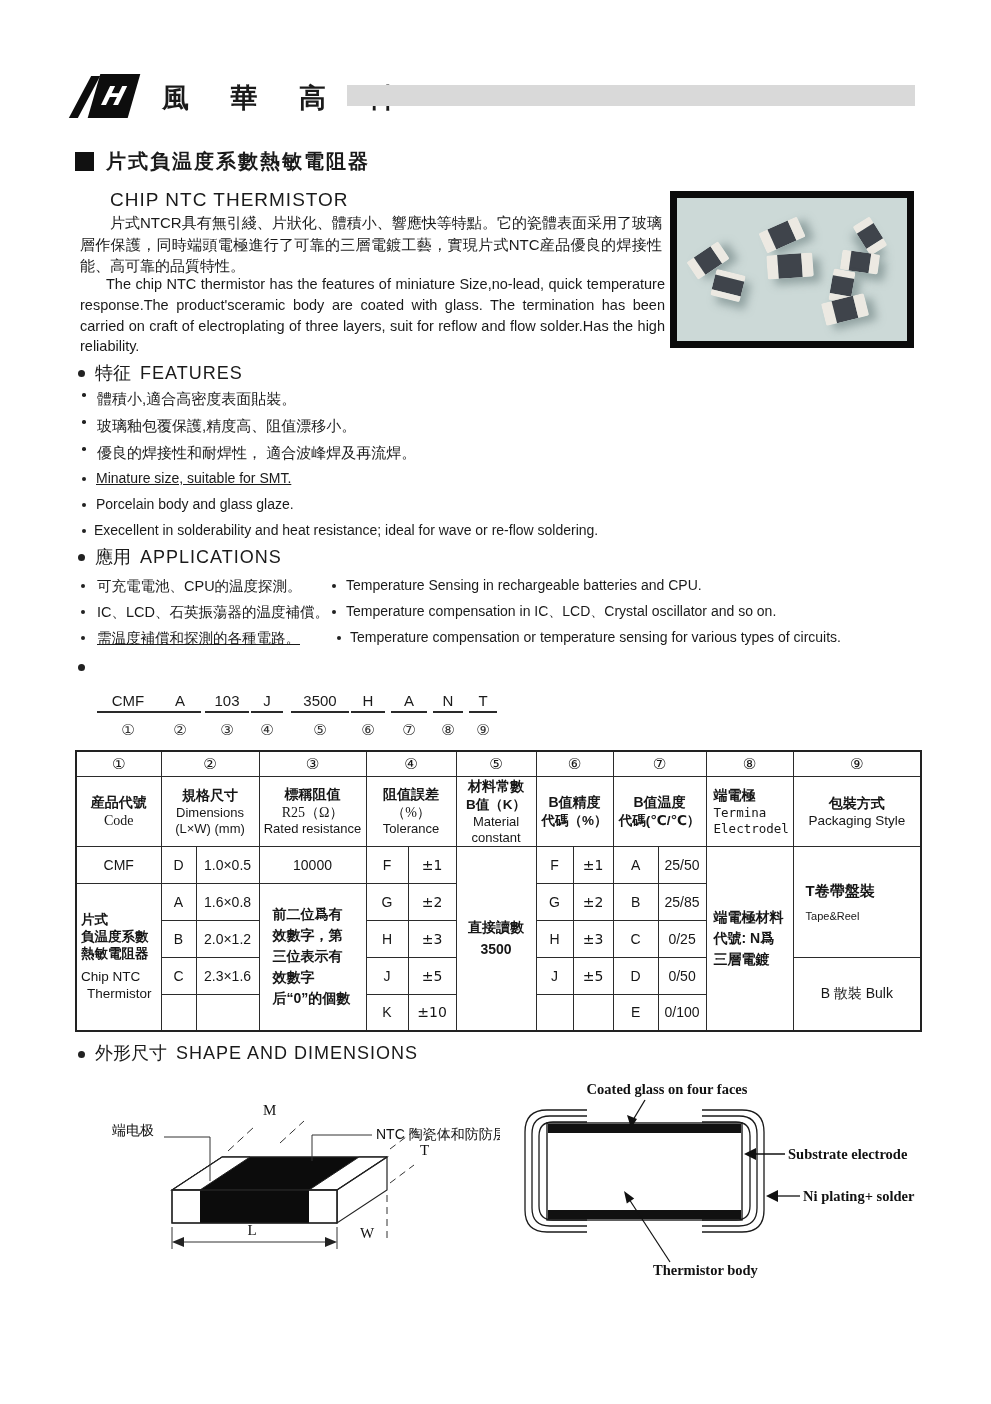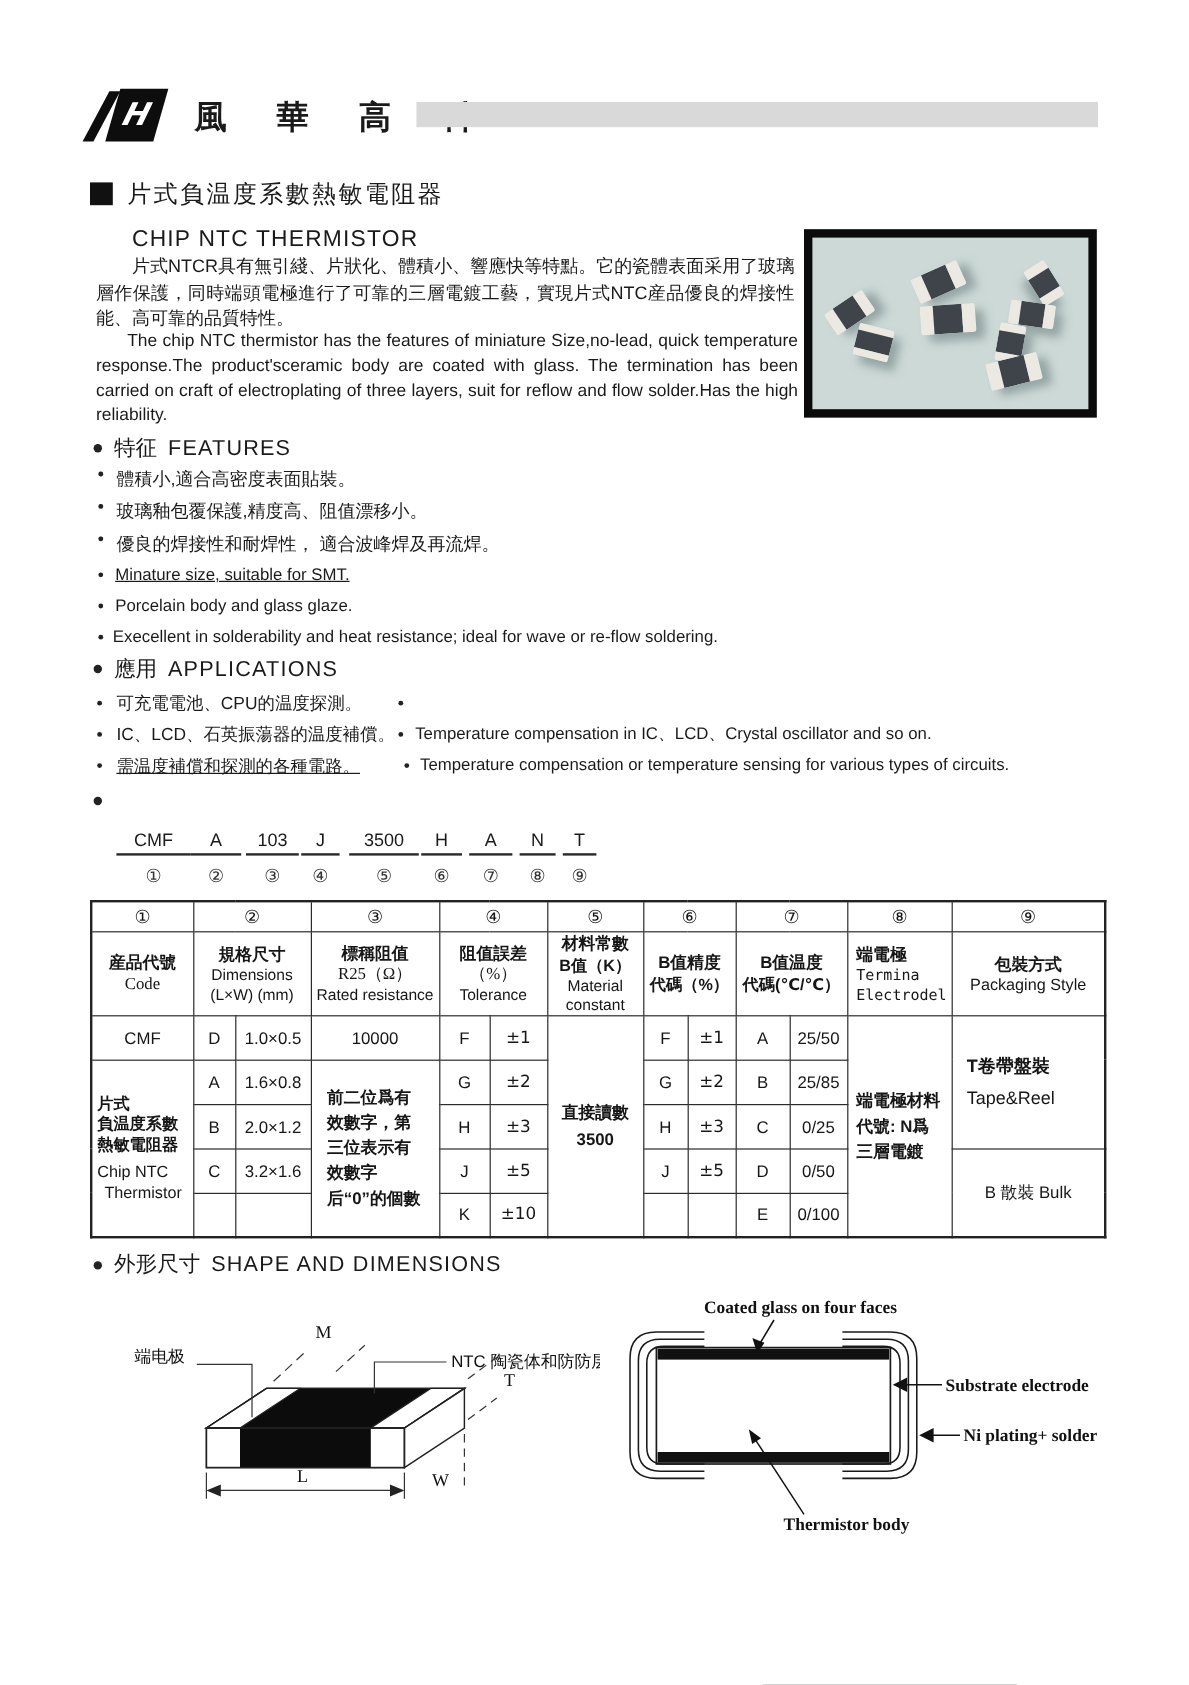--- a/index.html
+++ b/index.html
@@ -15,21 +15,21 @@
   .logo-wrap{left:80px;top:74px;width:70px;height:46px;}
   .logo-slash{position:absolute;left:0;top:2px;width:9px;height:42px;background:#0d0d0d;transform:skewX(-28deg);}
   .logo-box{position:absolute;left:14px;top:0;width:40px;height:44px;background:#0d0d0d;transform:skewX(-16deg);
             display:flex;align-items:center;justify-content:center;}
   .logo-box span{color:#fff;font-weight:bold;font-style:italic;font-size:26px;font-family:"DejaVu Sans",sans-serif;}
   .brand{left:162px;top:80px;font-size:27px;font-weight:bold;letter-spacing:17px;white-space:nowrap;}
   .graybar{left:347px;top:85px;width:568px;height:21px;background:#d9d9d9;}
 
   
   .title-sq{left:75px;top:152px;width:19px;height:19px;background:#111;}
-  .page-title{left:106px;top:148px;font-size:20px;font-weight:normal;letter-spacing:2px;}
+  .page-title{left:106px;top:148px;font-size:20px;font-weight:bold;letter-spacing:2px;}
 
   
   .intro-h{left:110px;top:189px;font-size:19px;letter-spacing:1px;}
   .intro-zh{left:80px;top:212px;width:582px;font-size:15px;line-height:21.5px;text-indent:2em;text-align:justify;}
   .intro-en{left:80px;top:274px;width:585px;font-size:14.5px;line-height:20.8px;text-indent:26px;text-align:justify;}
 
   
   .photo{left:670px;top:191px;width:244px;height:157px;border:7px solid #0b0b0b;box-sizing:border-box;background:#ccd9d7;}
   .chip{position:absolute;display:flex;border-radius:2px;box-shadow:7px 6px 8px rgba(100,120,120,.55);overflow:hidden;}
   .chip .cap{background:#ece9e2;width:24%;}
@@ -66,21 +66,21 @@
   .h-mono{font-family:"DejaVu Sans Mono",monospace;font-size:12.5px;line-height:16px;}
   .c9h{text-align:left;padding-left:10px;}
   .prod-cell{text-align:left !important;padding-left:4px !important;}
   .prod-zh{font-weight:bold;font-size:13.5px;line-height:17px;}
   .prod-en{font-size:13.5px;line-height:17px;}
   .note-cell{text-align:left !important;padding:0 13px !important;font-weight:bold;line-height:21px;font-size:14px;}
   .elec-cell{text-align:left !important;padding:0 7px !important;font-weight:bold;line-height:21px;font-size:14px;}
   .bconst{font-weight:bold;font-size:14.5px;line-height:22px;}
   .pack-cell{text-align:left !important;padding-left:12px !important;}
   .pack-zh{font-weight:bold;font-size:15px;margin-bottom:9px;}
-  .pack-en{font-size:15px;}
+  .pack-en{font-size:11px;}
   .pm{font-family:"DejaVu Sans",sans-serif;font-size:13.5px;}
   .res1{font-size:15px;}
 
   
   svg text{fill:#111;}
   .dlabel{font-size:14px;font-family:"Liberation Sans","DejaVu Sans",sans-serif;}
   .dserif{font-family:"Liberation Serif",serif;font-size:15px;}
   .bserif{font-family:"Liberation Serif",serif;font-weight:bold;font-size:14.5px;}
 
   .pagenum{left:0;top:1306px;width:991px;text-align:center;font-family:"Liberation Serif",serif;font-size:15px;}
@@ -166,20 +166,21 @@
   <div class="abs dot dot4" style="left:82px;top:529px;"></div>
   <div class="abs feat-en" style="left:94px;top:522px;">Execellent in solderability and heat resistance; ideal for wave or re-flow soldering.</div>
 
   <div class="abs dot dot7" style="left:78px;top:554px;"></div>
   <div class="abs sec-h" style="left:95px;top:545px;">
     <span>應用</span><span class="en">APPLICATIONS</span>
   </div>
   <div class="abs dot dot4" style="left:81px;top:584px;"></div>
   <div class="abs app-zh" style="left:97px;top:577px;">可充電電池、CPU的温度探測。</div>
   <div class="abs dot dot4" style="left:332px;top:584px;"></div>
+  <div class="abs app-en" style="left:346px;top:577px;">Temperature Sensing in rechargeable batteries and CPU.</div>
   <div class="abs dot dot4" style="left:81px;top:610px;"></div>
   <div class="abs app-zh" style="left:97px;top:603px;">IC、LCD、石英振蕩器的温度補償。</div>
   <div class="abs dot dot4" style="left:332px;top:610px;"></div>
   <div class="abs app-en" style="left:346px;top:603px;">Temperature compensation in IC、LCD、Crystal oscillator and so on.</div>
   <div class="abs dot dot4" style="left:81px;top:636px;"></div>
   <div class="abs app-zh" style="left:97px;top:629px;text-decoration:underline;">需温度補償和探測的各種電路。</div>
   <div class="abs dot dot4" style="left:337px;top:636px;"></div>
   <div class="abs app-en" style="left:350px;top:629px;">Temperature compensation or temperature sensing for various types of circuits.</div>
 
   <div class="abs dot dot7" style="left:78px;top:664px;"></div>
@@ -338,21 +339,21 @@
       <td>2.0×1.2</td>
       <td>H</td>
       <td class="pm">±3</td>
       <td>H</td>
       <td class="pm">±3</td>
       <td>C</td>
       <td>0/25</td>
     </tr>
     <tr class="tr-b">
       <td>C</td>
-      <td>3.2×1.6</td>
+      <td>2.3×1.6</td>
       <td>J</td>
       <td class="pm">±5</td>
       <td>J</td>
       <td class="pm">±5</td>
       <td>D</td>
       <td>0/50</td>
       <td rowspan="2">B 散裝 Bulk</td>
     </tr>
     <tr class="tr-b">
       <td></td>

